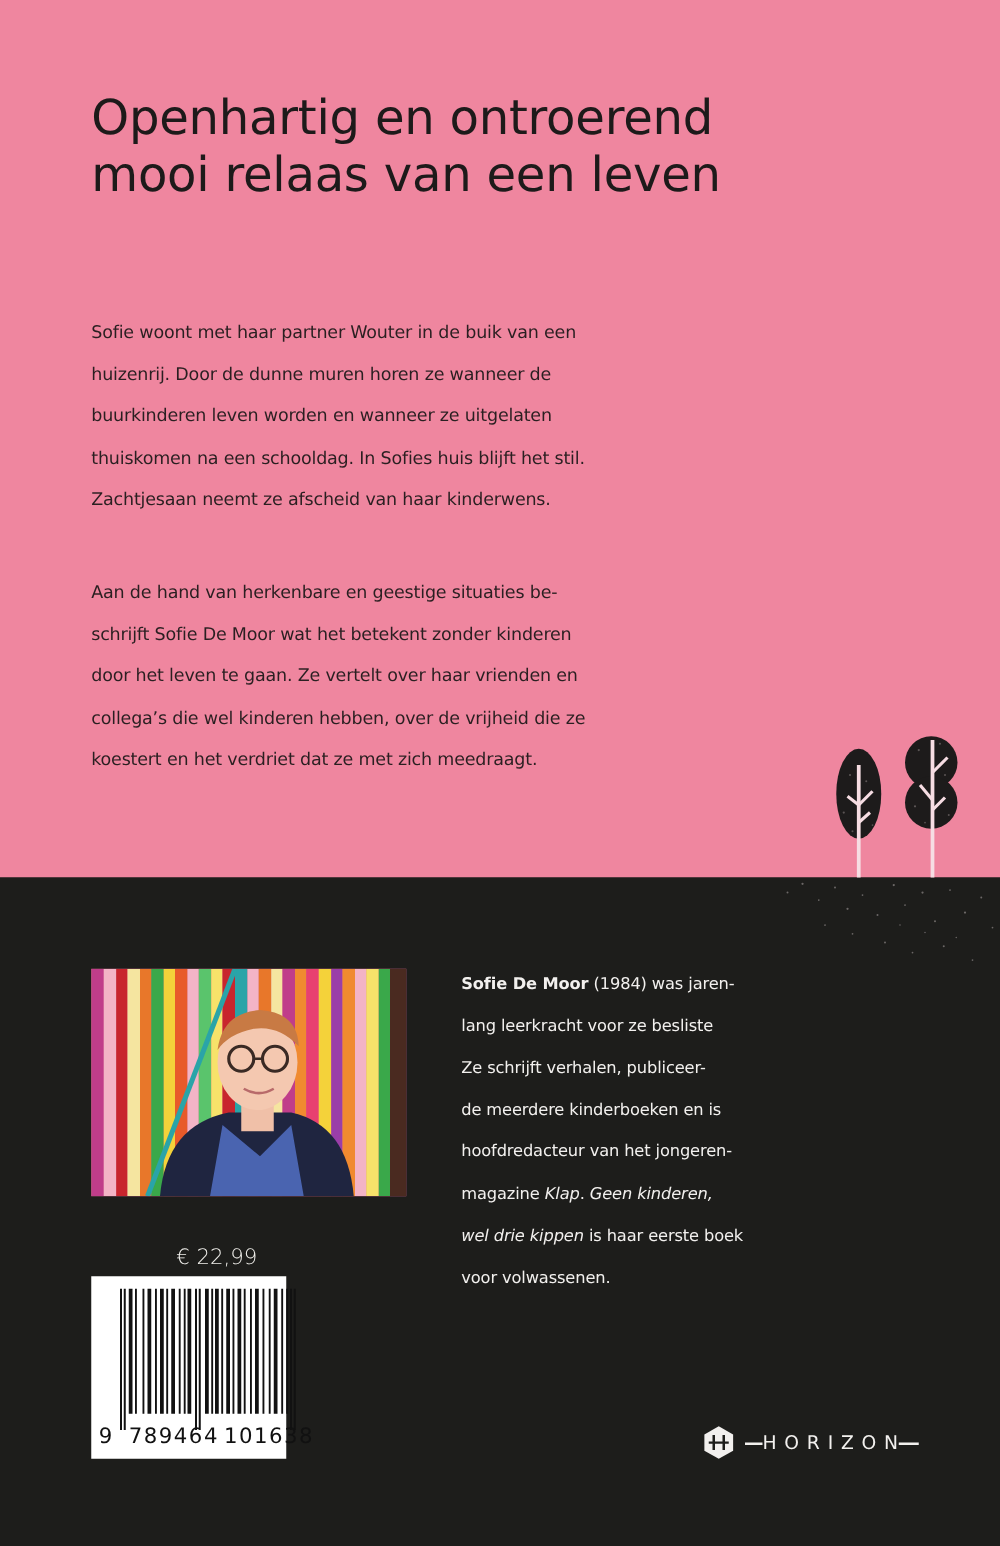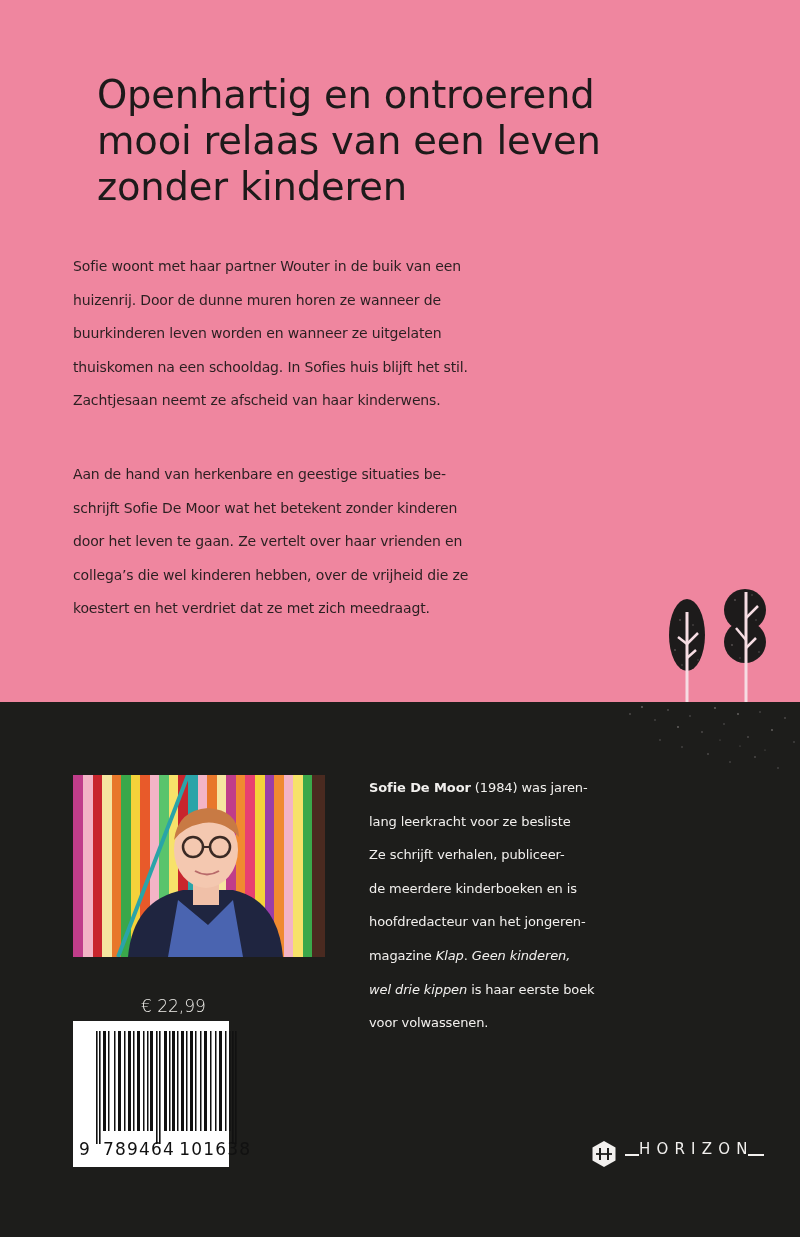--- a/index.html
+++ b/index.html
@@ -7,21 +7,21 @@
     body { position: relative; font-family: "DejaVu Sans", sans-serif; background: #1d1d1b; }
 
     .top-panel { position: absolute; left: 0; top: 0; width: 800px; height: 702px; background: #ef869f; }
     .bottom-panel { position: absolute; left: 0; top: 702px; width: 800px; height: 535px; background: #1d1d1b; }
 
     .headline {
       position: absolute; left: 73px; top: 72px; width: 600px;
       font-size: 38.5px; line-height: 46px; font-weight: 500; color: #1d1a1a;
       letter-spacing: -0.2px;
     }
-    .headline span { display: block; white-space: nowrap; margin-left: 24px; }
+    .headline span { display: block; white-space: nowrap; }
 
     .blurb {
       position: absolute; left: 73px; width: 650px;
       font-size: 14px; line-height: 33.5px; color: #2a1f21; letter-spacing: -0.15px;
     }
     .blurb span { display: block; white-space: nowrap; }
     .blurb-1 { top: 250px; }
     .blurb-2 { top: 458px; }
 
     .trees { position: absolute; left: 660px; top: 580px; }
@@ -50,42 +50,41 @@
     }
     .barcode svg { position: absolute; left: 0; top: 0; }
     .barcode-digits {
       position: absolute; left: 6px; top: 118px; width: 178px;
       font-family: "DejaVu Sans", sans-serif; font-size: 17px; color: #111; letter-spacing: 1.2px;
       white-space: nowrap;
     }
     .barcode-digits .gap { display: inline-block; width: 12px; }
     .barcode-digits .gap2 { display: inline-block; width: 4px; }
 
-    .publisher { position: absolute; left: 591px; top: 1140px; display: flex; }
+    .publisher { position: absolute; left: 562px; top: 1140px; display: flex; align-items: center; }
     .publisher-name {
       font-family: "DejaVu Sans", sans-serif; font-size: 15px; letter-spacing: 6.2px; color: #f2f0ee;
       margin-left: 8px; position: relative; padding-left: 14px; padding-right: 6px;
     }
     .publisher-name::before {
       content: ""; position: absolute; left: 0; top: 50%; width: 14px; height: 1.5px; background: #f2f0ee;
     }
     .publisher-name::after {
       content: ""; position: absolute; right: -4px; top: 50%; width: 16px; height: 1.5px; background: #f2f0ee;
     }
   </style>
 </head>
 <body>
 
 <div class="top-panel"></div>
 <div class="bottom-panel"></div>
 
 <h1 class="headline">
   <span>Openhartig en ontroerend</span>
   <span>mooi relaas van een leven</span>
-  <span>zonder kinderen</span>
 </h1>
 
 <p class="blurb blurb-1">
   <span>Sofie woont met haar partner Wouter in de buik van een</span>
   <span>huizenrij. Door de dunne muren horen ze wanneer de</span>
   <span>buurkinderen leven worden en wanneer ze uitgelaten</span>
   <span>thuiskomen na een schooldag. In Sofies huis blijft het stil.</span>
   <span>Zachtjesaan neemt ze afscheid van haar kinderwens.</span>
 </p>
 

